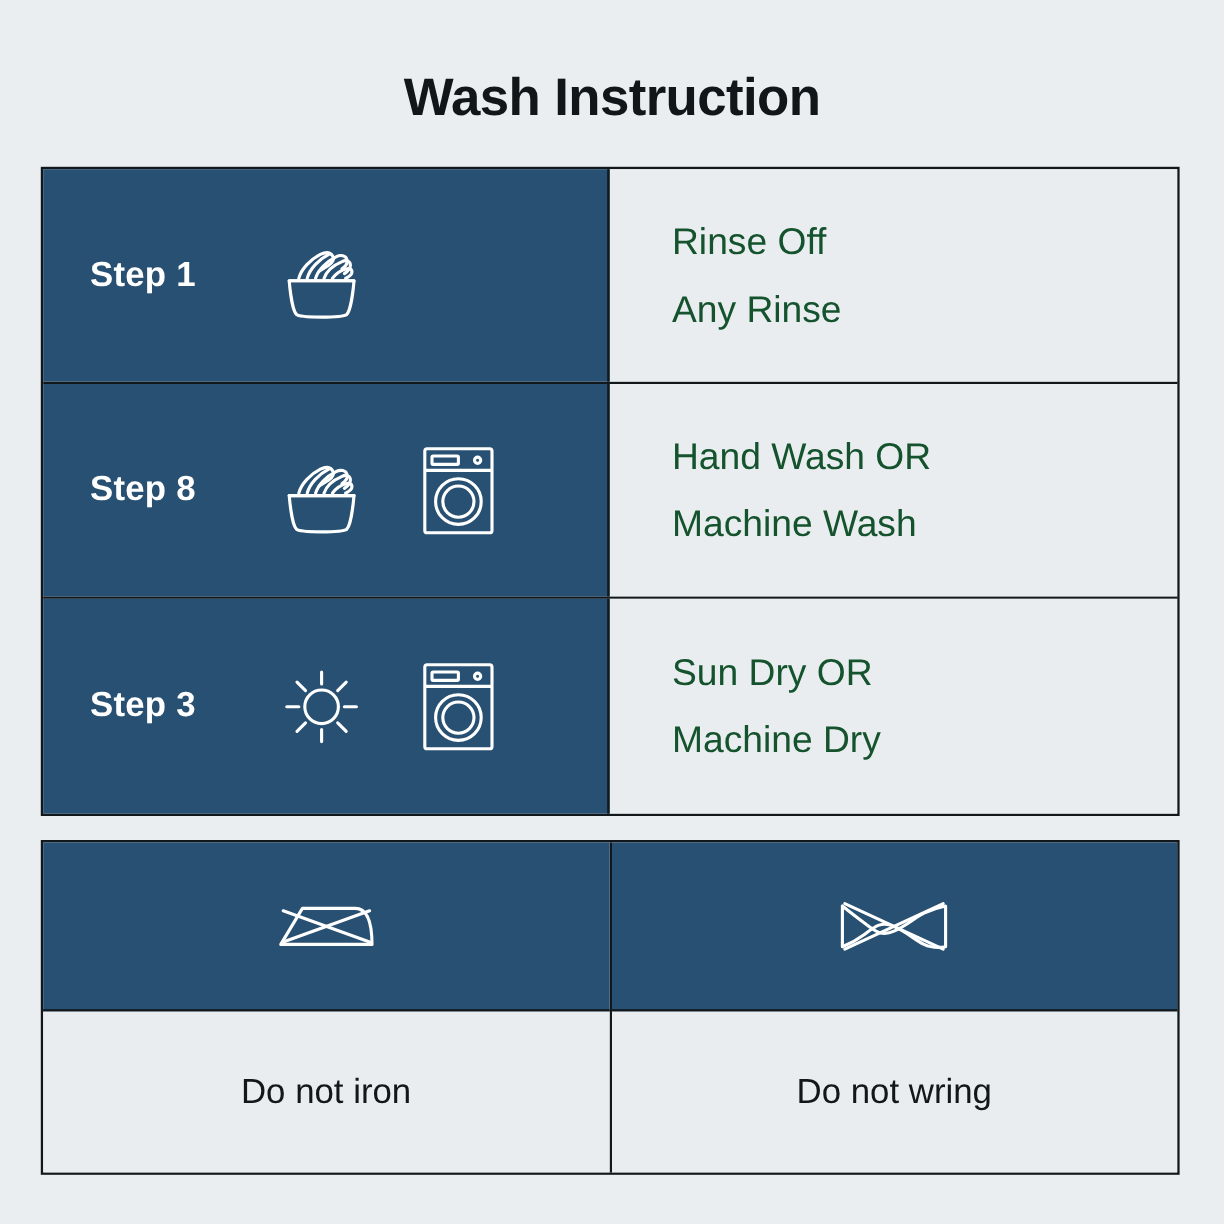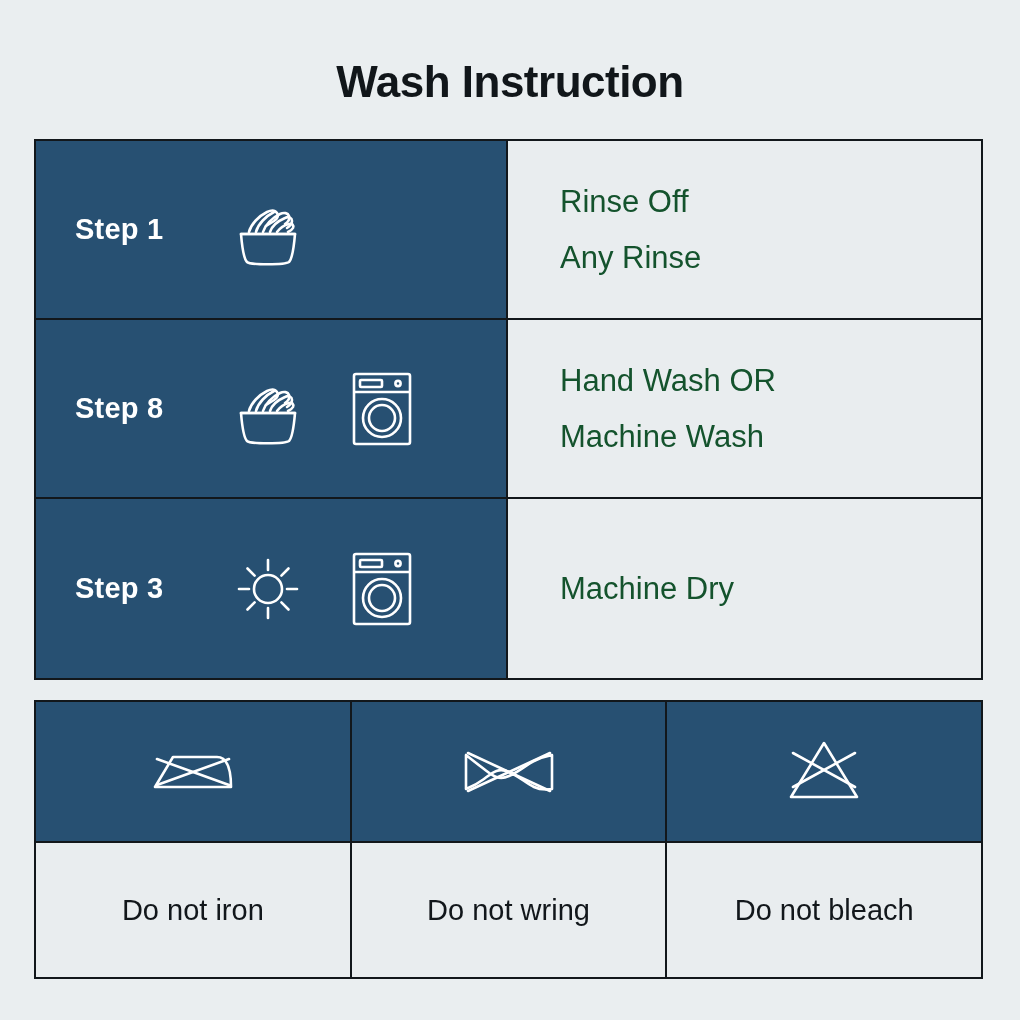--- a/index.html
+++ b/index.html
@@ -233,20 +233,21 @@
                 <circle cx="53" cy="15.5" r="2.6"></circle>
                 <circle cx="37" cy="50" r="19"></circle>
                 <circle cx="37" cy="50" r="13"></circle>
               </g>
             </svg>
           </span>
         </div>
       </div>
       <div class="step-right">
         <div class="step-text">
+          <span>Sun Dry OR</span>
           <span>Machine Dry</span>
         </div>
       </div>
     </div>
 
   </div>
 
   <div class="care-table">
 
     <div class="care-col">
@@ -276,32 +277,16 @@
               <line x1="96" y1="18" x2="14" y2="56"></line>
             </g>
           </svg>
         </span>
       </div>
       <div class="care-label-cell">
         <span class="care-label">Do not wring</span>
       </div>
     </div>
 
-    <div class="care-col">
-      <div class="care-icon-cell">
-        <span>
-          <svg width="90" height="74" viewBox="0 0 90 74">
-            <g fill="none" stroke="#ffffff" stroke-width="2.6" stroke-linecap="round" stroke-linejoin="round">
-              <path d="M45 8 L78 62 L12 62 Z"></path>
-              <line x1="14" y1="18" x2="76" y2="52"></line>
-              <line x1="76" y1="18" x2="14" y2="52"></line>
-            </g>
-          </svg>
-        </span>
-      </div>
-      <div class="care-label-cell">
-        <span class="care-label">Do not bleach</span>
-      </div>
-    </div>
 
   </div>
 
 </div>
 
 </body></html>

